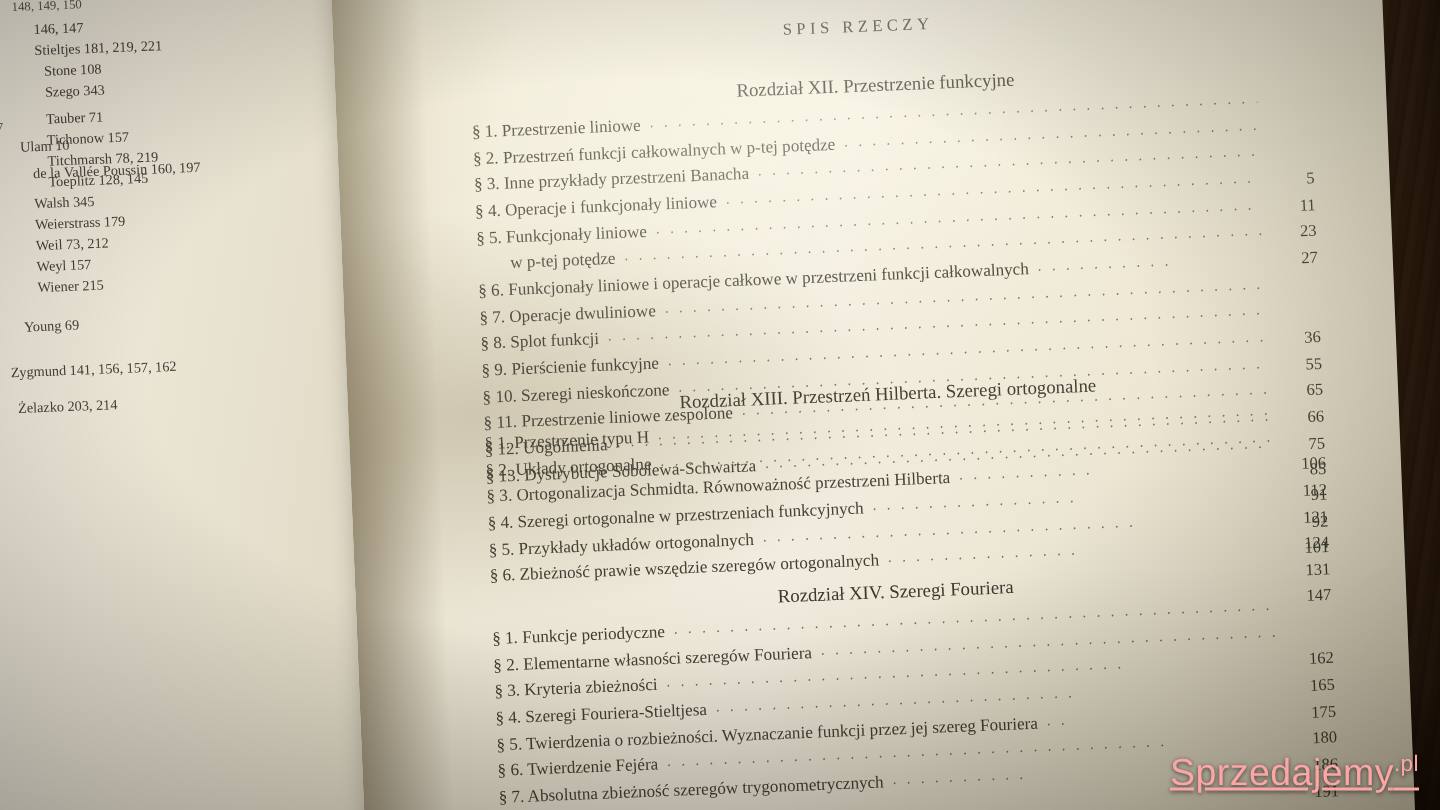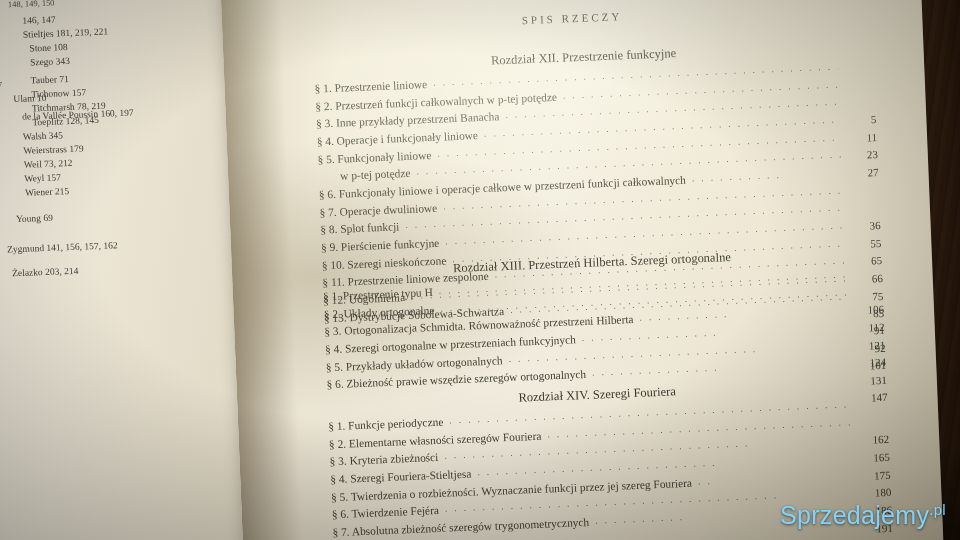--- a/index.html
+++ b/index.html
@@ -169,23 +169,24 @@
     white-space: nowrap;
   }
   .lp-col.small { font-size: 8.5px; color: #55524a; }
 
   
   .watermark {
     position: absolute;
     right: 14px; bottom: 10px;
     font-family: "Liberation Sans", sans-serif;
     font-size: 25px;
-    color: #7dd3fc;
+    color: #fca5a5;
     letter-spacing: 0.3px;
     text-shadow: 0 1px 3px rgba(0,0,0,0.6);
+    text-decoration: underline;
   }
   .watermark .pl { font-size: 15px; vertical-align: super; }
 
   
   .vignette {
     position: absolute; inset: 0;
     pointer-events: none;
     background:
       radial-gradient(ellipse at 45% 45%, rgba(0,0,0,0) 45%, rgba(0,0,0,0.35) 100%);
   }

